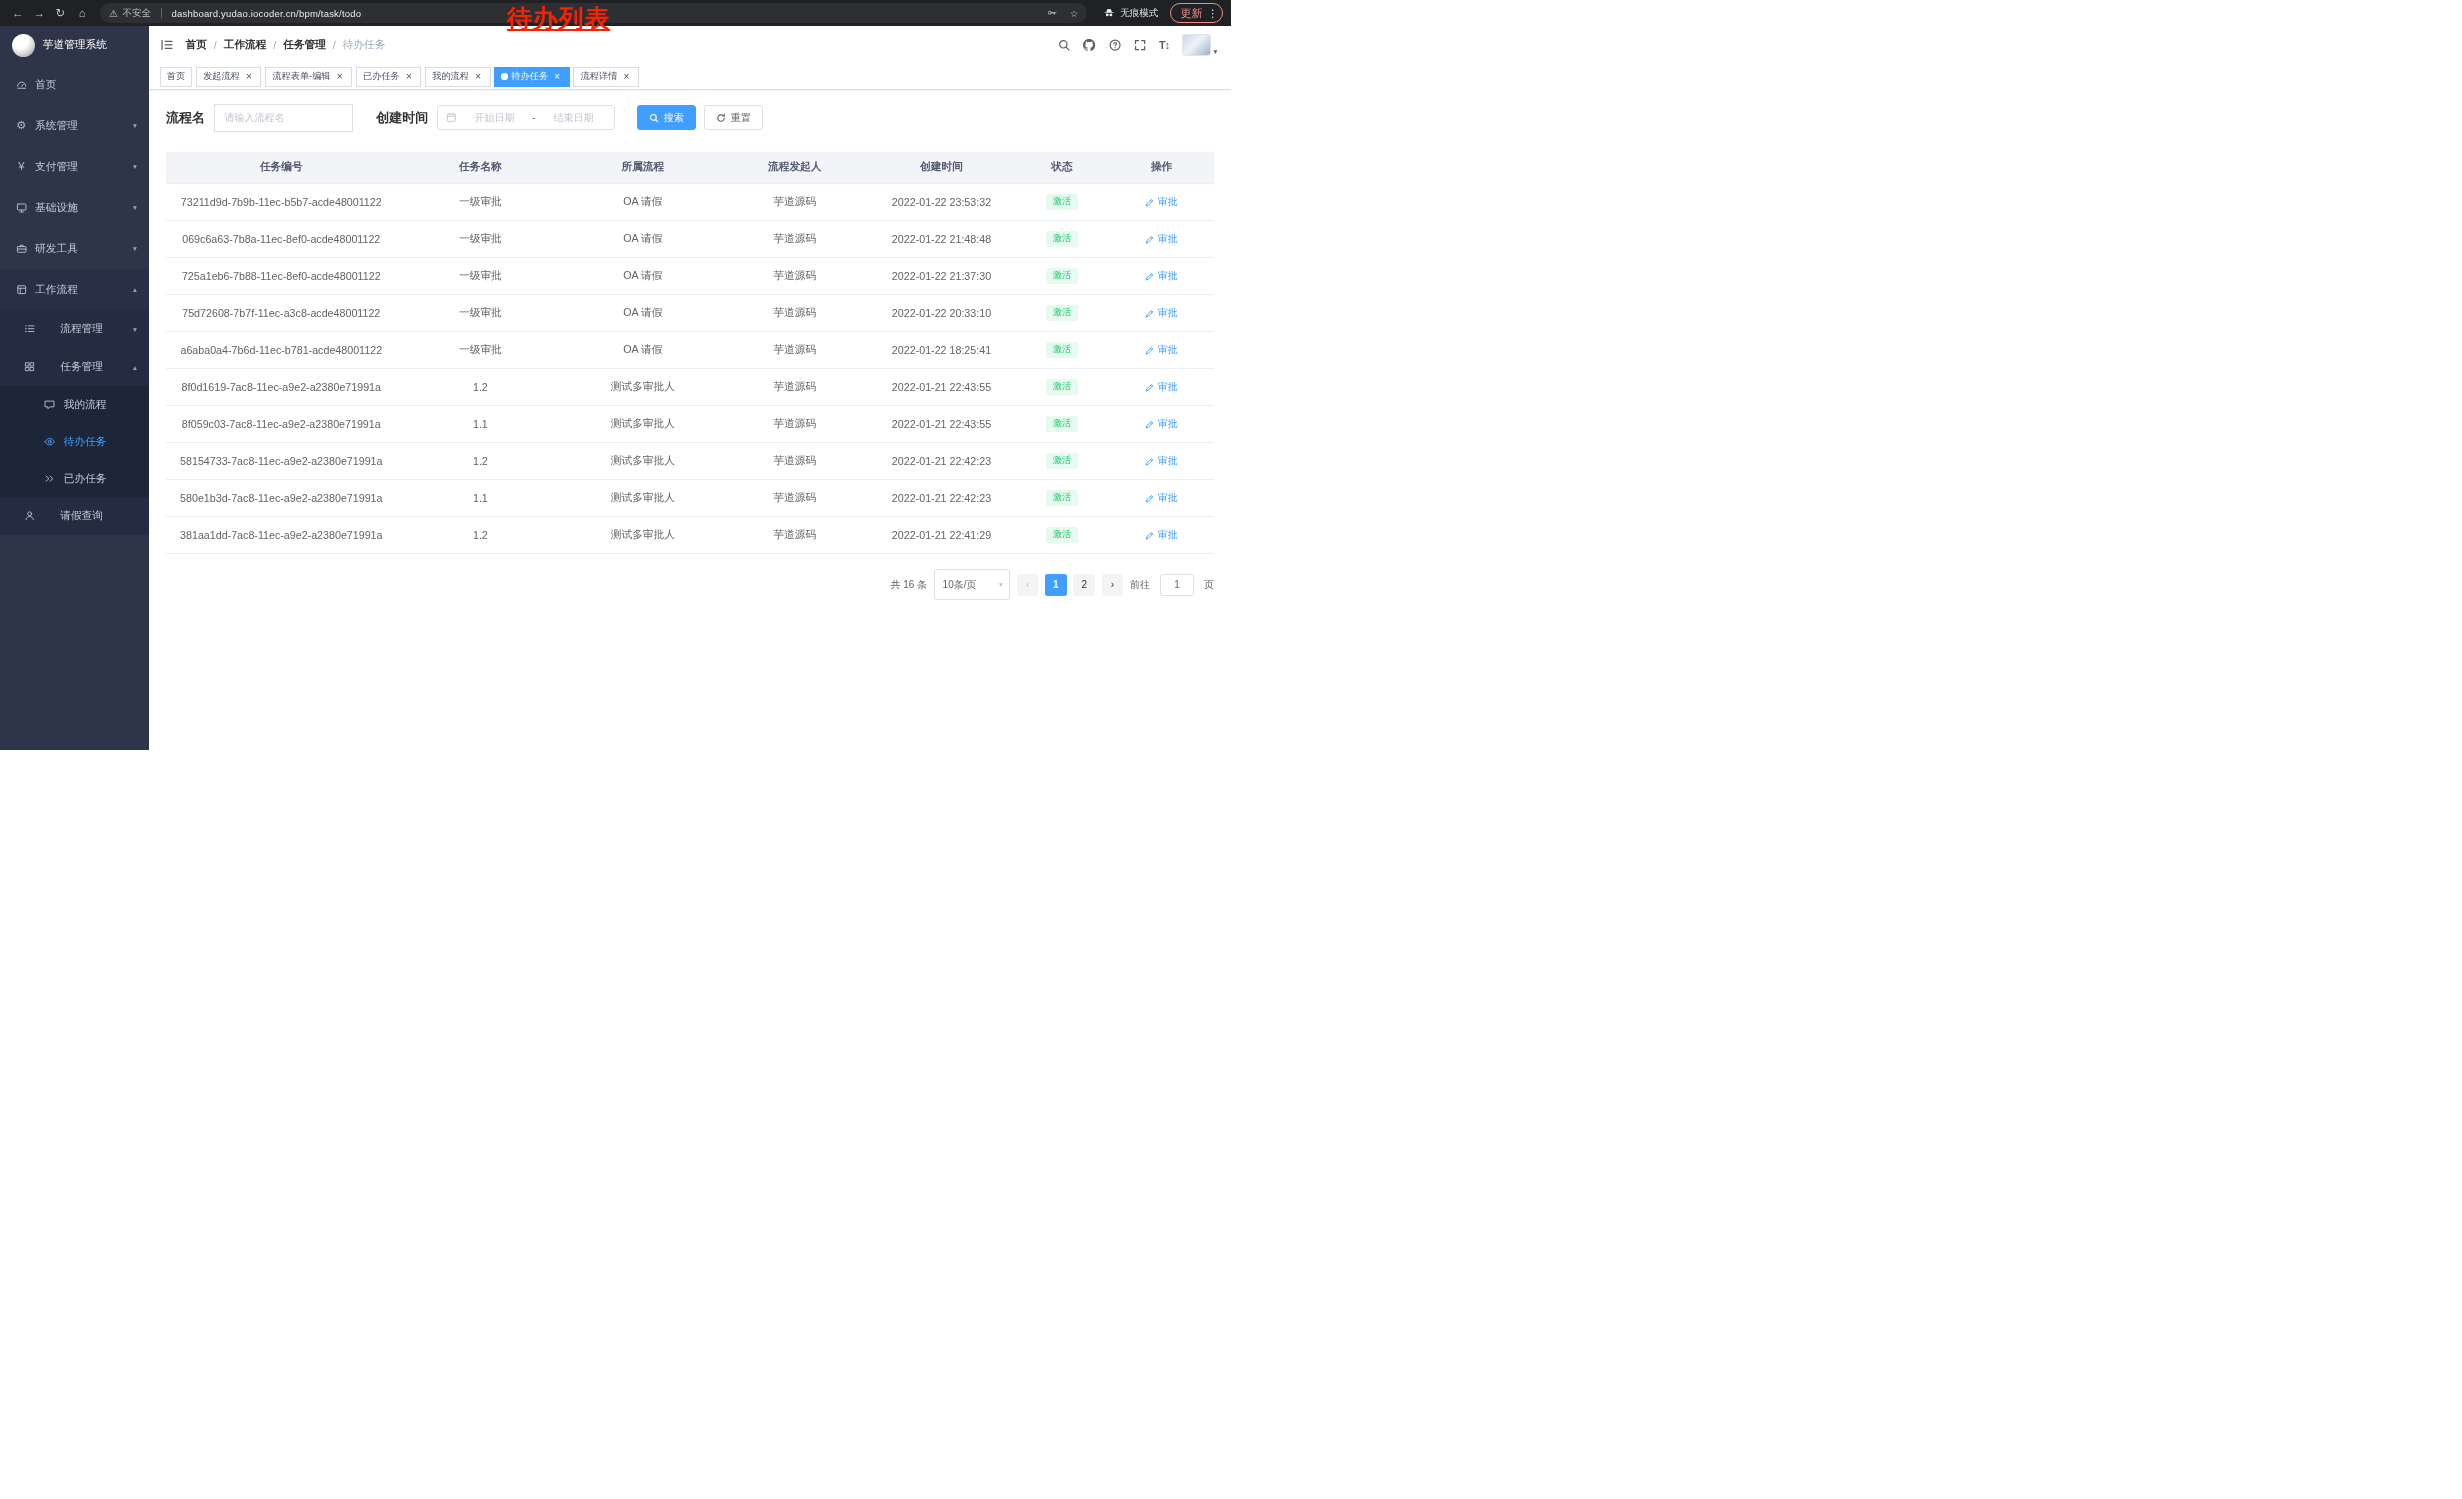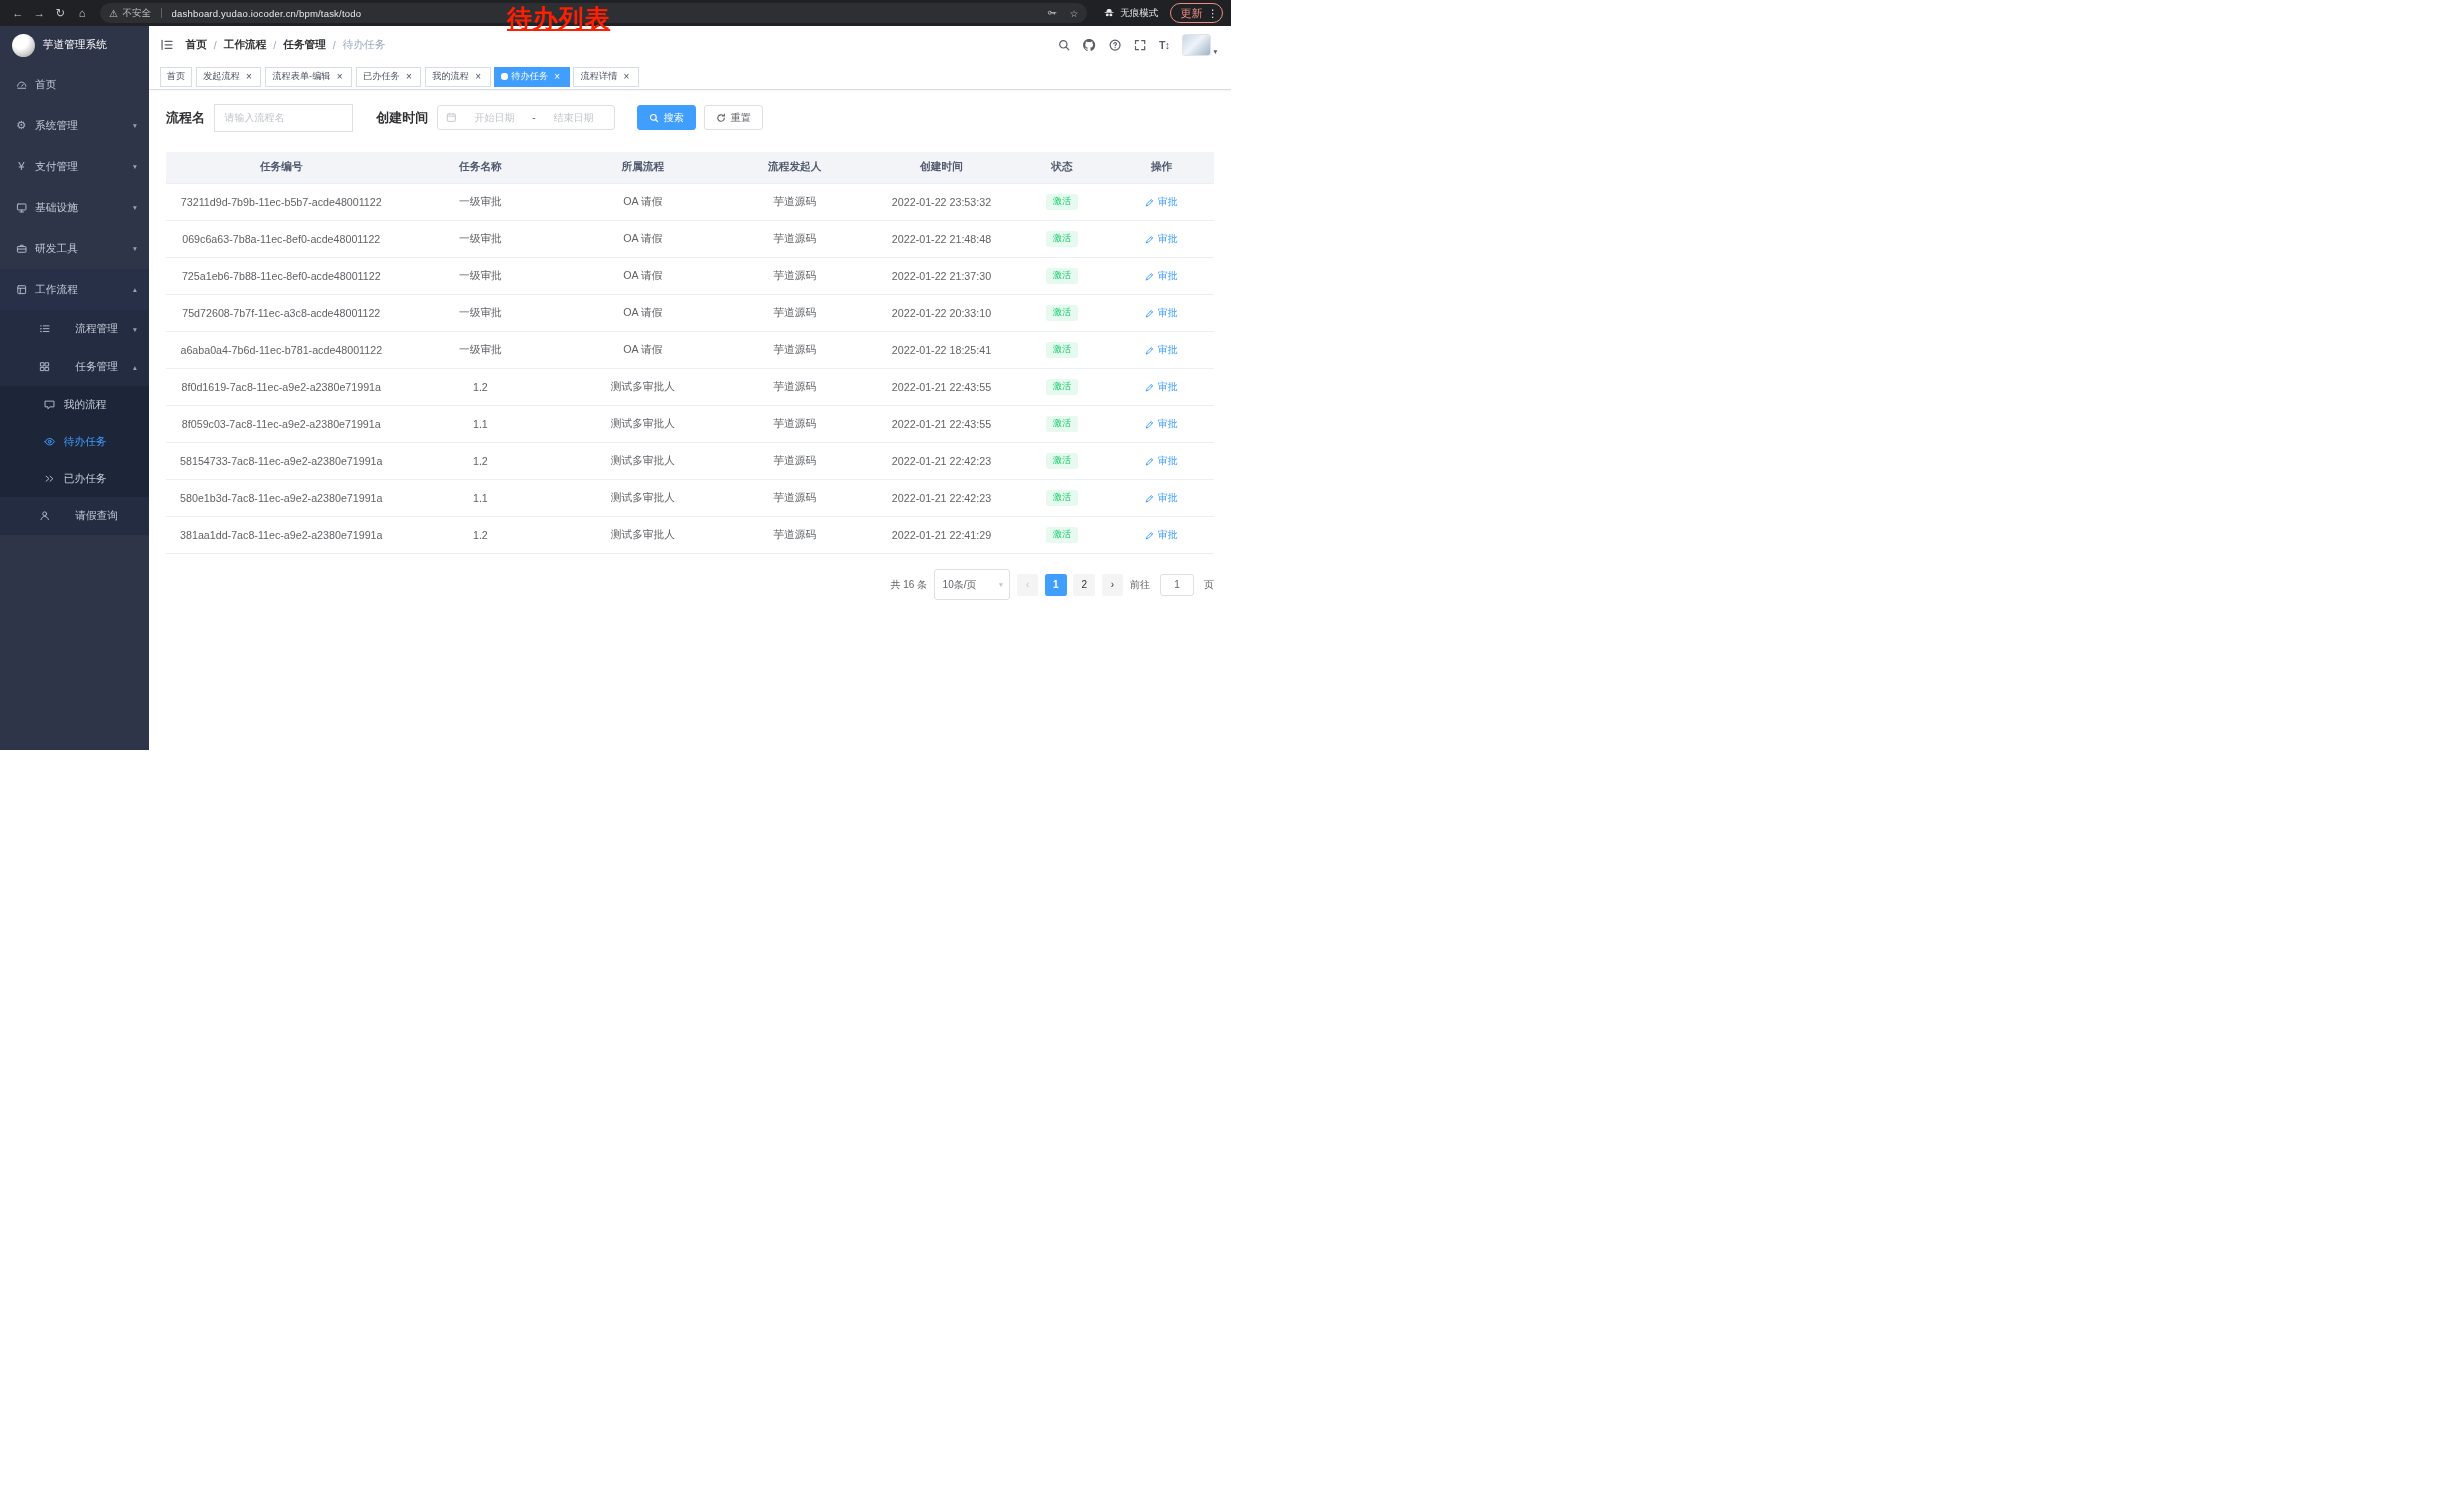--- a/index.html
+++ b/index.html
@@ -38,21 +38,21 @@
   .logo-title { color:#fff; font-size:10.7px; font-weight:400; }
   .mi { position:relative; display:flex; align-items:center; height:41px; padding-left:15.3px; gap:7.6px;
     font-size:10.7px; cursor:default; }
   .mi .ic { width:12.2px; display:flex; justify-content:center; flex:none; color:#aeb6c6; }
   .mi .ic svg { width:11.4px; height:11.4px; stroke:currentColor; fill:none; stroke-width:1.4;
     stroke-linecap:round; stroke-linejoin:round; }
   .mi .glyph { font-size:11.4px; line-height:1; }
   .mi .arrow { position:absolute; right:12.2px; font-size:7.6px; color:#98a0b3; }
   .mi.l1.open { background:#283048; }
   .submenu { background:#242c42; }
-  .mi.l2 { height:38px; padding-left:39px;gap:24px; }
+  .mi.l2 { height:38px; padding-left:24px;gap:24px; }
   .submenu2 { background:#1d2538; }
   .mi.l3 { height:37px; padding-left:44px; }
   .mi.active, .mi.active .ic { color:#409eff; }
 
   
   .main { flex:1; display:flex; flex-direction:column; background:#fff; min-width:0; }
 
   .topbar { height:38px; display:flex; align-items:center; padding:0 13.7px 0 10.7px; background:#fff; }
   .hamburger { color:#5a5e66; margin-right:12.2px; }
   .hamburger svg { width:13.7px; height:13.7px; stroke:currentColor; stroke-width:1.8; stroke-linecap:round; }

